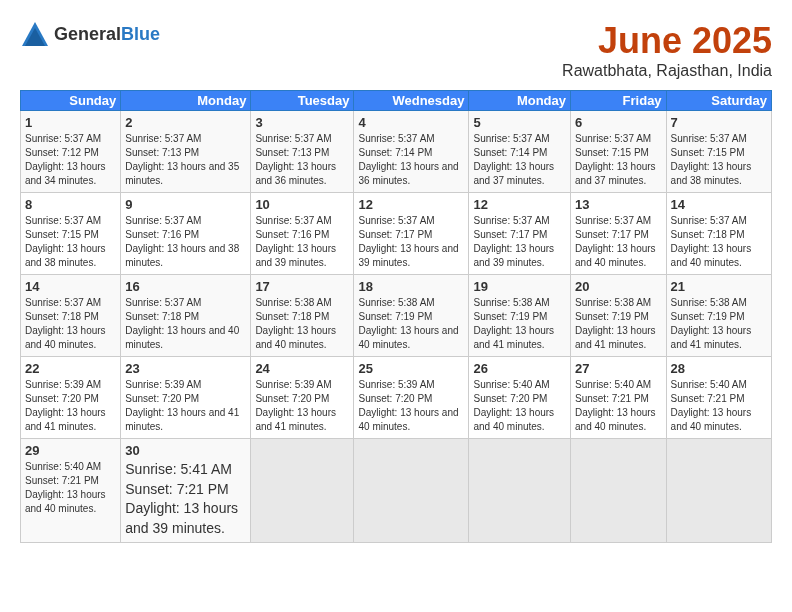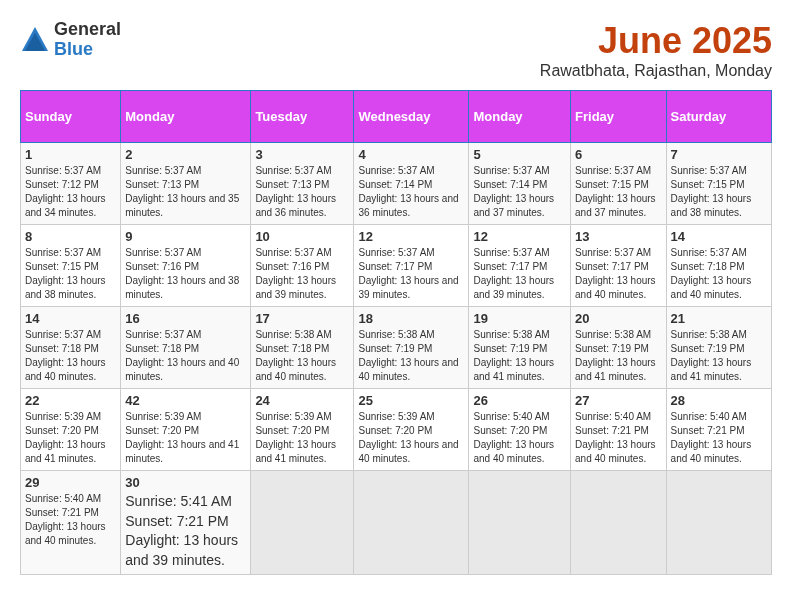--- a/index.html
+++ b/index.html
@@ -15,21 +15,21 @@
       justify-content: space-between;
       align-items: flex-start;
       margin-bottom: 10px;
     }
     .logo {
       display: flex;
       align-items: center;
     }
     .logo-text {
       display: flex;
-      flex-direction: column;
+      flex-direction: row;
       line-height: 1.1;
     }
     .logo-general {
       font-size: 18px;
       font-weight: bold;
       color: #333;
     }
     .logo-blue {
       font-size: 18px;
       font-weight: bold;
@@ -51,24 +51,24 @@
     .calendar-subtitle {
       font-size: 16px;
       color: #333;
     }
     table {
       width: 100%;
       border-collapse: collapse;
       font-size: 11px;
     }
     thead tr th {
-      background: #d946ef;
+      background: #3b82f6;
       color: #fff;
-      padding: 18px 4px;
-      text-align: left;
+      padding: 2px 4px;
+      text-align: right;
       font-size: 13px;
       font-weight: bold;
       border: 1px solid #2979c4;
     }
     tbody tr td {
       border: 1px solid #ccc;
       vertical-align: top;
       padding: 4px;
       height: 80px;
       background: #fff;
@@ -96,21 +96,21 @@
       <polygon points="15,2 28,26 2,26" fill="#2979c4"></polygon>
       <polygon points="15,8 25,26 5,26" fill="#1a5fa0"></polygon>
     </svg>
     <div class="logo-text">
       <span class="logo-general">General</span>
       <span class="logo-blue">Blue</span>
     </div>
   </div>
   <div class="title-area">
     <div class="calendar-title">June 2025</div>
-    <div class="calendar-subtitle">Rawatbhata, Rajasthan, Monday</div>
+    <div class="calendar-subtitle">Rawatbhata, Rajasthan, India</div>
   </div>
 </div>
 
 <table>
   <thead>
     <tr>
     <th>Sunday</th>
         <th>Monday</th>
         <th>Tuesday</th>
         <th>Wednesday</th>
@@ -142,21 +142,21 @@
         <td><span class="day-num">14</span><span style="font-size: 10px; line-height: 1.4;">Sunrise: 5:37 AM<br>Sunset: 7:18 PM<br>Daylight: 13 hours and 40 minutes.</span></td>
         <td><span class="day-num">16</span><span style="font-size: 10px; line-height: 1.4;">Sunrise: 5:37 AM<br>Sunset: 7:18 PM<br>Daylight: 13 hours and 40 minutes.</span></td>
         <td><span class="day-num">17</span><span style="font-size: 10px; line-height: 1.4;">Sunrise: 5:38 AM<br>Sunset: 7:18 PM<br>Daylight: 13 hours and 40 minutes.</span></td>
         <td><span class="day-num">18</span><span style="font-size: 10px; line-height: 1.4;">Sunrise: 5:38 AM<br>Sunset: 7:19 PM<br>Daylight: 13 hours and 40 minutes.</span></td>
         <td><span class="day-num">19</span><span style="font-size: 10px; line-height: 1.4;">Sunrise: 5:38 AM<br>Sunset: 7:19 PM<br>Daylight: 13 hours and 41 minutes.</span></td>
         <td><span class="day-num">20</span><span style="font-size: 10px; line-height: 1.4;">Sunrise: 5:38 AM<br>Sunset: 7:19 PM<br>Daylight: 13 hours and 41 minutes.</span></td>
         <td><span class="day-num">21</span><span style="font-size: 10px; line-height: 1.4;">Sunrise: 5:38 AM<br>Sunset: 7:19 PM<br>Daylight: 13 hours and 41 minutes.</span></td>
       </tr>
       <tr>
         <td><span class="day-num">22</span><span style="font-size: 10px; line-height: 1.4;">Sunrise: 5:39 AM<br>Sunset: 7:20 PM<br>Daylight: 13 hours and 41 minutes.</span></td>
-        <td><span class="day-num">42</span><span style="font-size: 10px; line-height: 1.4;">Sunrise: 5:39 AM<br>Sunset: 7:20 PM<br>Daylight: 13 hours and 41 minutes.</span></td>
+        <td><span class="day-num">23</span><span style="font-size: 10px; line-height: 1.4;">Sunrise: 5:39 AM<br>Sunset: 7:20 PM<br>Daylight: 13 hours and 41 minutes.</span></td>
         <td><span class="day-num">24</span><span style="font-size: 10px; line-height: 1.4;">Sunrise: 5:39 AM<br>Sunset: 7:20 PM<br>Daylight: 13 hours and 41 minutes.</span></td>
         <td><span class="day-num">25</span><span style="font-size: 10px; line-height: 1.4;">Sunrise: 5:39 AM<br>Sunset: 7:20 PM<br>Daylight: 13 hours and 40 minutes.</span></td>
         <td><span class="day-num">26</span><span style="font-size: 10px; line-height: 1.4;">Sunrise: 5:40 AM<br>Sunset: 7:20 PM<br>Daylight: 13 hours and 40 minutes.</span></td>
         <td><span class="day-num">27</span><span style="font-size: 10px; line-height: 1.4;">Sunrise: 5:40 AM<br>Sunset: 7:21 PM<br>Daylight: 13 hours and 40 minutes.</span></td>
         <td><span class="day-num">28</span><span style="font-size: 10px; line-height: 1.4;">Sunrise: 5:40 AM<br>Sunset: 7:21 PM<br>Daylight: 13 hours and 40 minutes.</span></td>
       </tr>
       <tr>
         <td><span class="day-num">29</span><span style="font-size: 10px; line-height: 1.4;">Sunrise: 5:40 AM<br>Sunset: 7:21 PM<br>Daylight: 13 hours and 40 minutes.</span></td>
         <td><span class="day-num">30</span><span style="font-size: 14px; line-height: 1.4;">Sunrise: 5:41 AM<br>Sunset: 7:21 PM<br>Daylight: 13 hours and 39 minutes.</span></td>
         <td class="empty-cell"></td>

